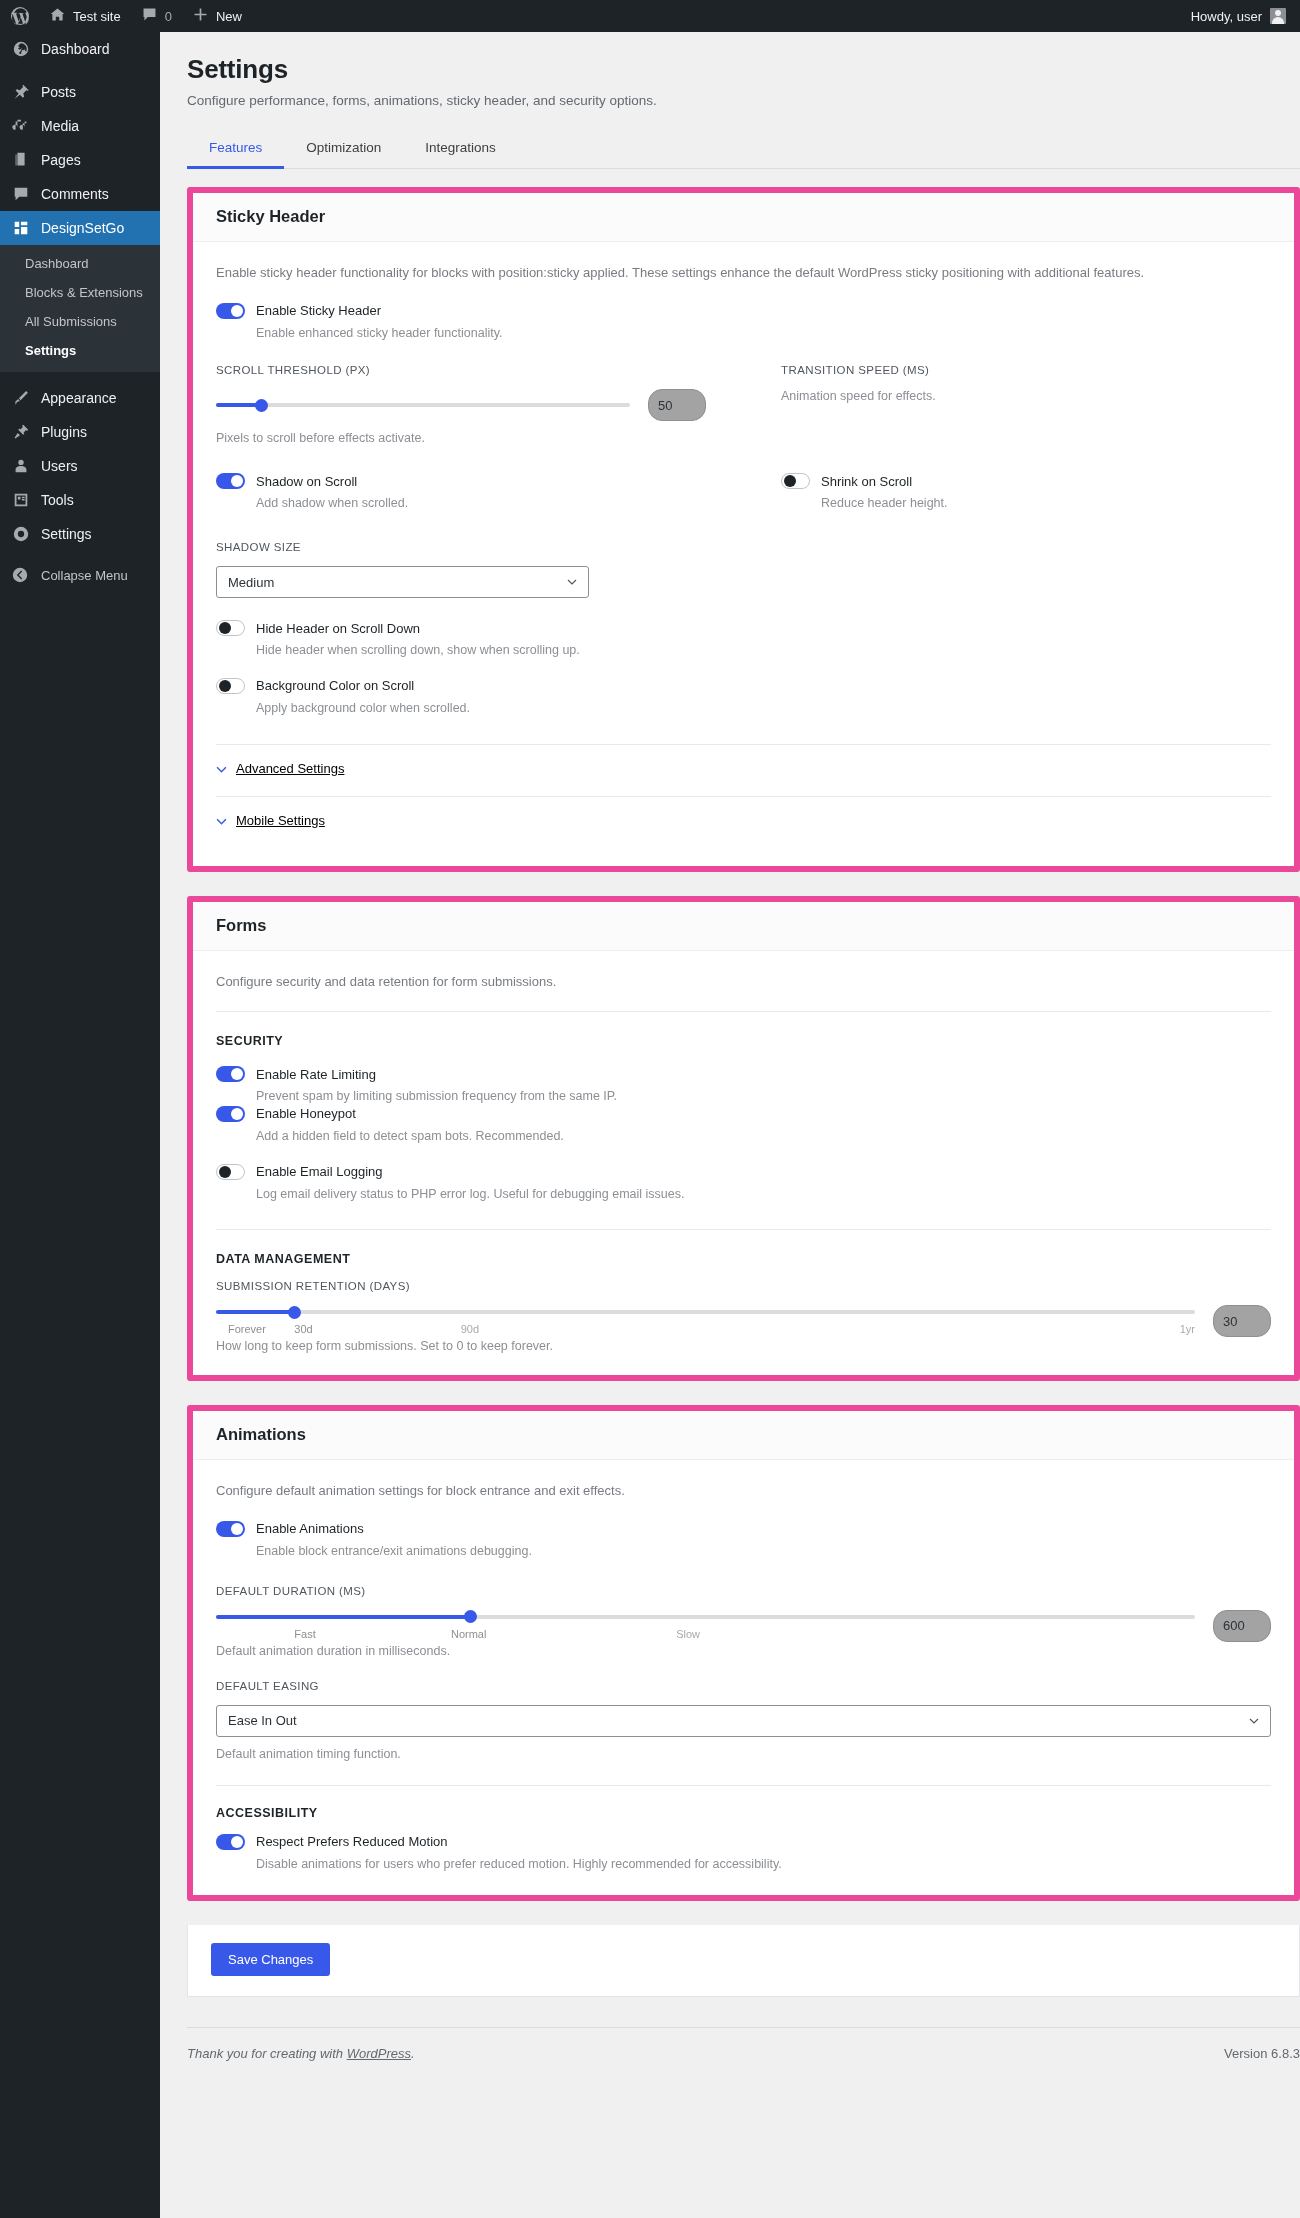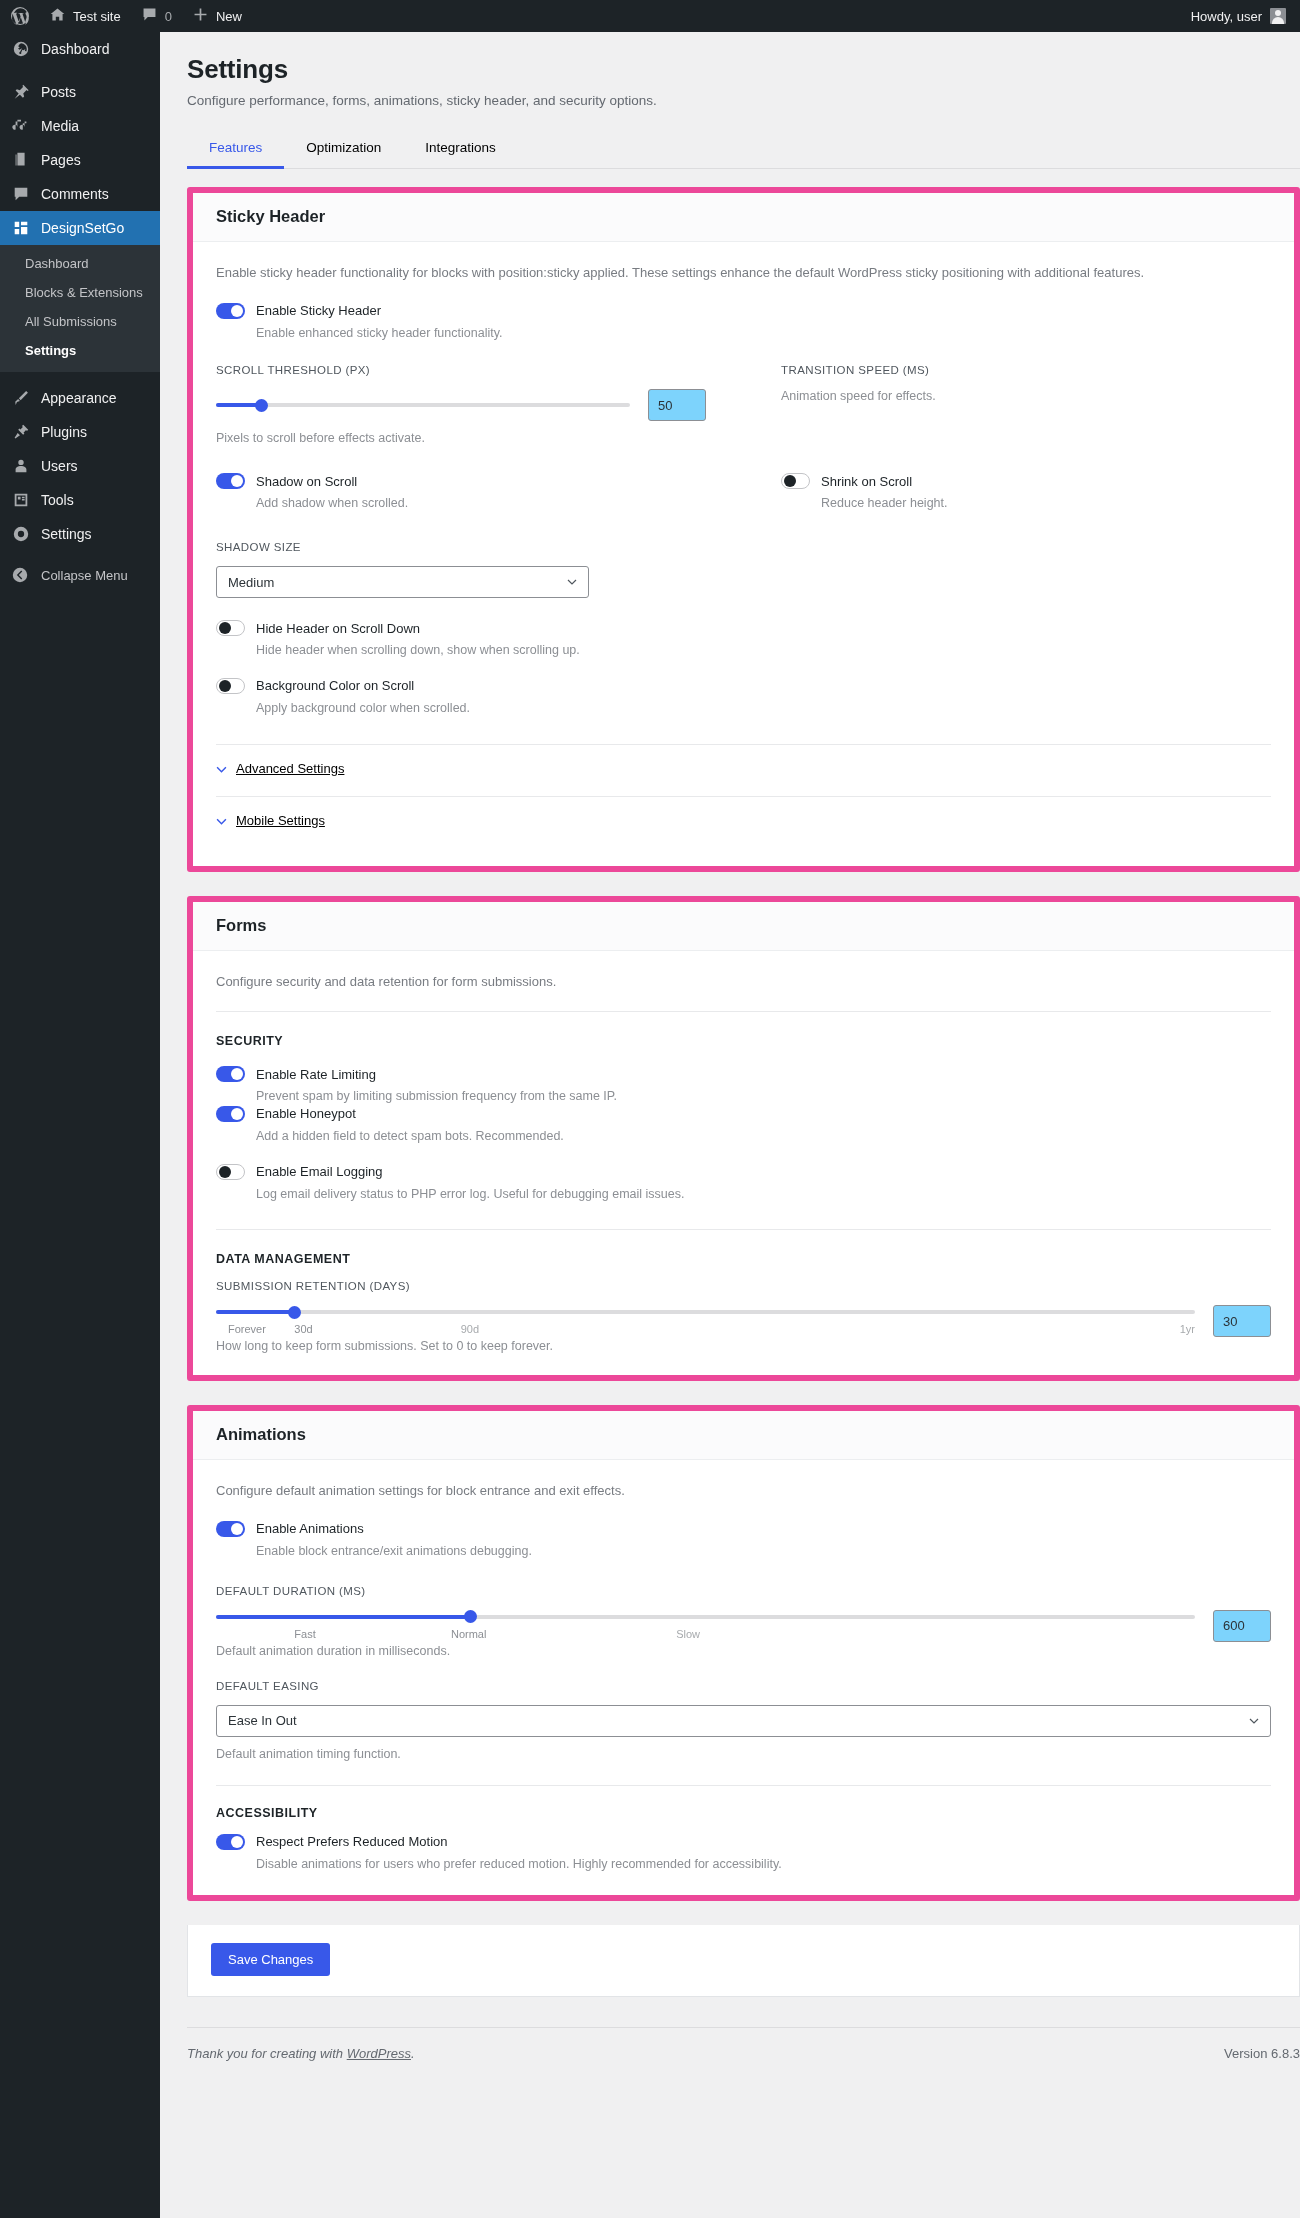--- a/index.html
+++ b/index.html
@@ -151,21 +151,21 @@
 
   
   .tabs {
     display: flex;
     margin: 22px 0 0 27px;
     border-bottom: 1px solid #dcdcde;
     padding-right: 27px;
   }
   .tab {
     font-size: 13.5px;
-    color: #000000;
+    color: #404040;
     padding: 10px 22px 11px;
     border-bottom: 3px solid transparent;
     margin-bottom: -1px;
     cursor: pointer;
     white-space: nowrap;
   }
   .tab.active { color: #3858e9; border-bottom-color: #3858e9; font-weight: 400; }
 
   
   .cards { padding: 18px 0 0 27px; }
@@ -260,22 +260,22 @@
     border-radius: 50%;
     background: #3858e9;
     top: 50%;
     margin-top: -6.5px;
     margin-left: -6.5px;
   }
   .numbox {
     width: 58px;
     height: 32px;
     border: 1px solid #8c8f94;
-    border-radius: 3px;
-    background: #7dd3fc;
+    border-radius: 14px;
+    background: #a3a3a3;
     font-size: 13px;
     color: #2c3338;
     display: flex;
     align-items: center;
     padding: 0 9px;
     flex: none;
   }
   .help-below {
     font-size: 12.5px;
     color: #8c8f94;

